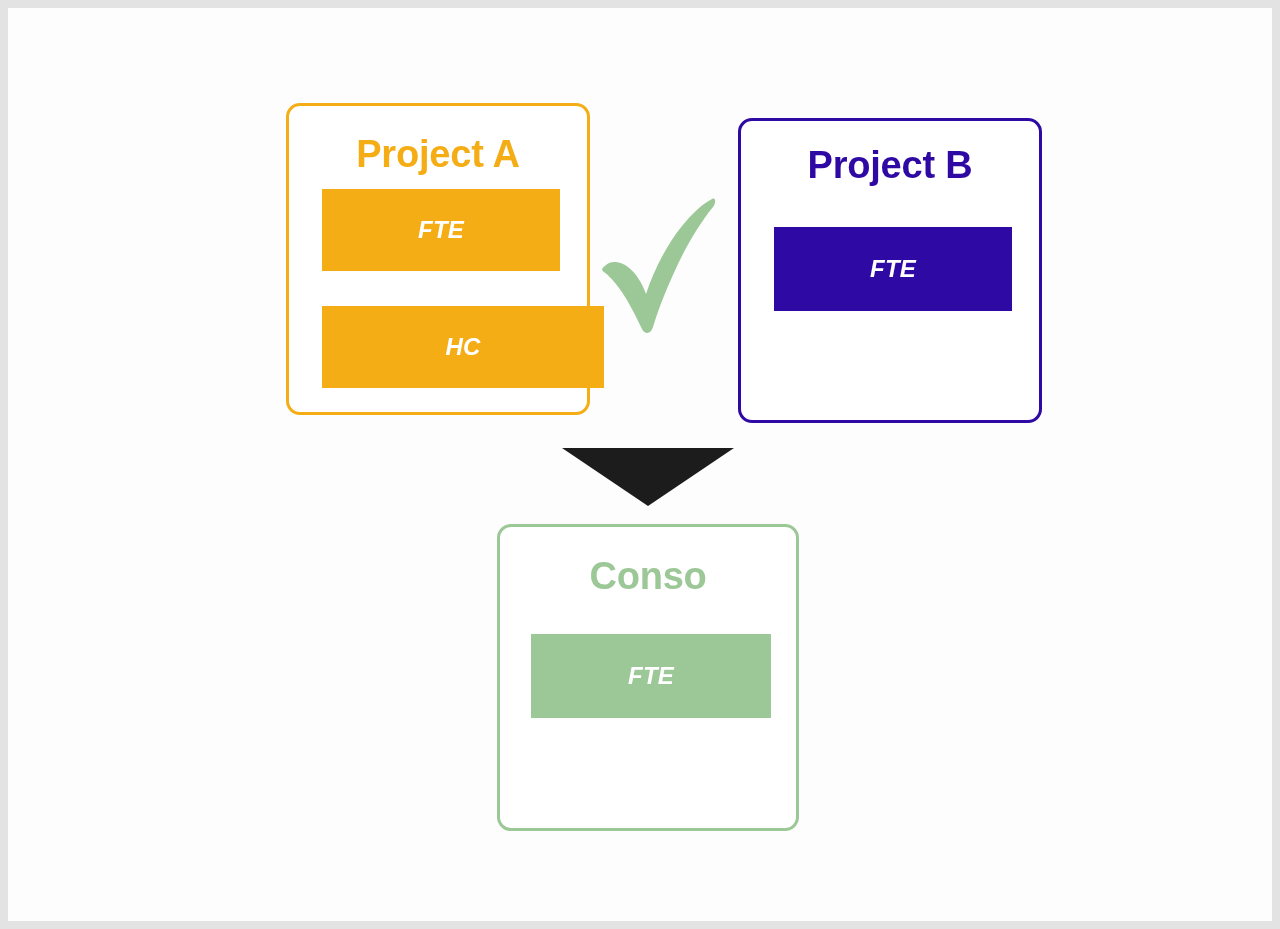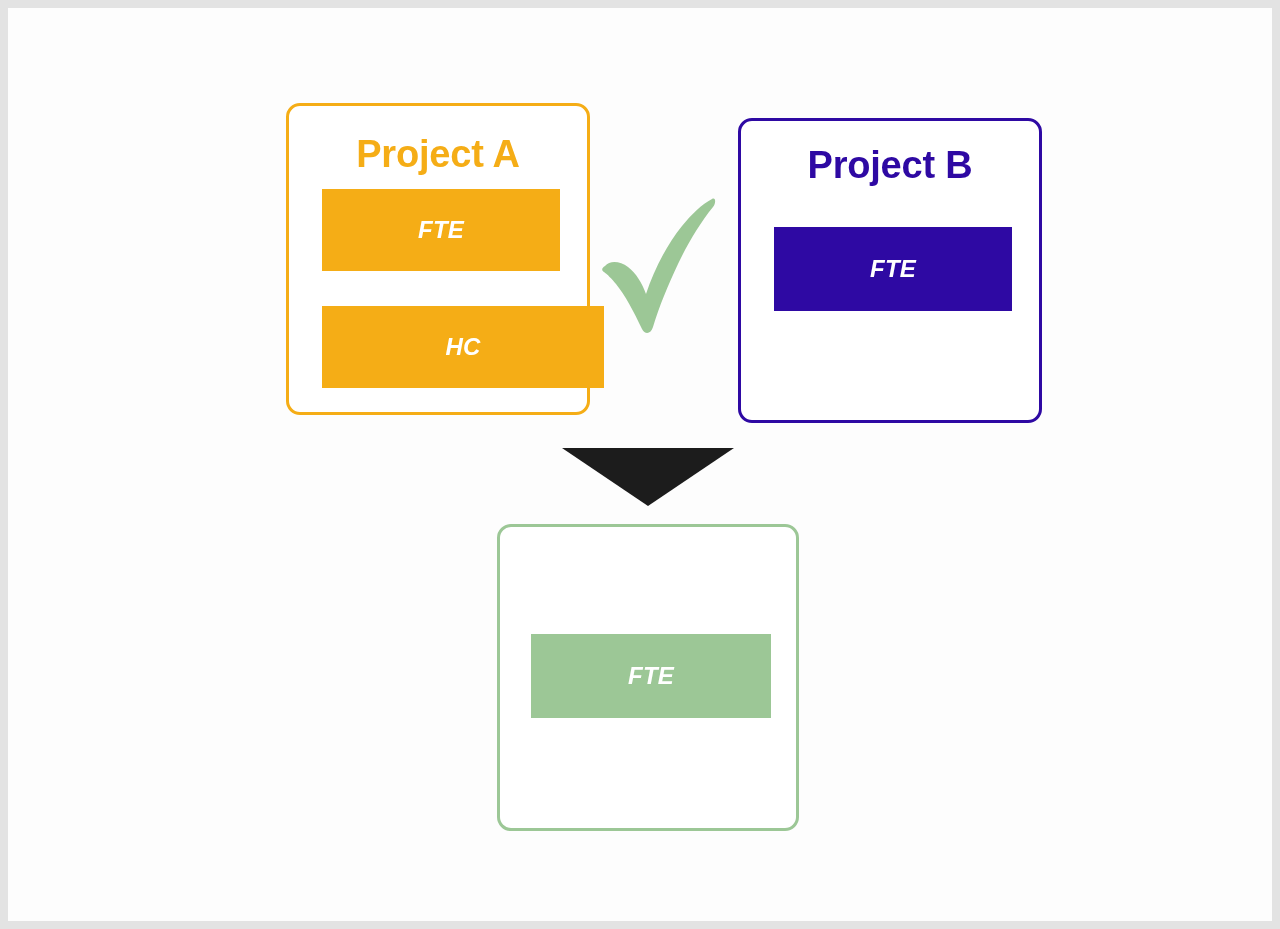--- a/index.html
+++ b/index.html
@@ -132,20 +132,21 @@
   </div>
 
   <div class="card" id="card-b">
     <div class="card-title">Project B</div>
     <div class="bar bar-fte">
       <span class="bar-label">FTE</span>
     </div>
   </div>
 
   <div class="card" id="card-conso">
+    <div class="card-title">Conso</div>
     <div class="bar bar-fte">
       <span class="bar-label">FTE</span>
     </div>
   </div>
 
   <div id="check-mark">
     <svg viewBox="0 0 126 152" width="126" height="152" xmlns="http://www.w3.org/2000/svg" aria-hidden="true">
       <path d="M9 78
                C 14 72, 24 73, 32 79
                C 40 85, 46 95, 50 106

